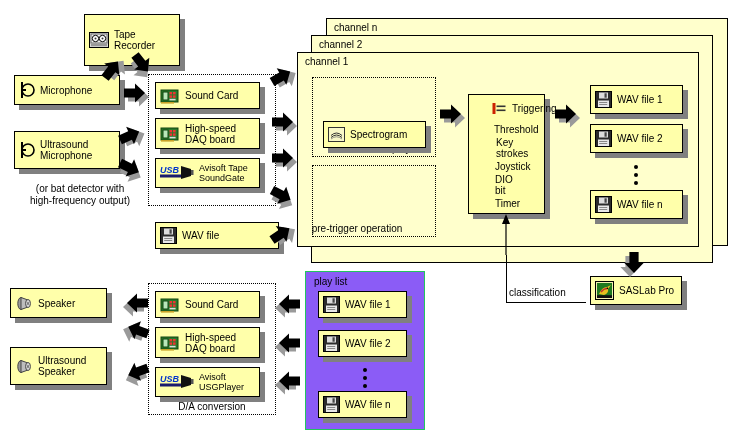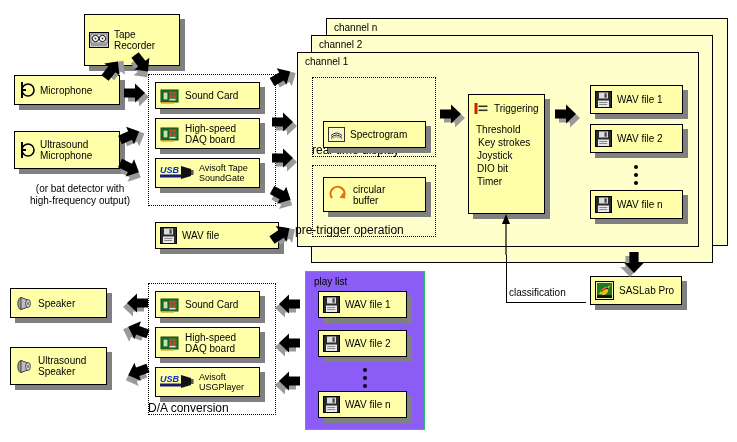--- a/index.html
+++ b/index.html
@@ -24,21 +24,21 @@
     position:absolute;box-sizing:border-box;
     background:#ffffcc;border:1px solid #000;
   }
   .panel .ptitle{position:absolute;left:7px;top:3px;font-size:10px;}
 
   
   .dotgroup{
     position:absolute;box-sizing:border-box;
     border:1px dotted #000;background:transparent;
   }
-  .grplabel{position:absolute;font-size:12px;text-align:left;white-space:nowrap;}
+  .grplabel{position:absolute;font-size:10px;text-align:center;white-space:nowrap;}
 
   
   .plainbox{position:absolute;box-sizing:border-box;background:#8b5cf6;border:1px solid #22c55e;}
   .plainbox .ptitle{position:absolute;left:8px;top:4px;font-size:10px;}
 
   
   .ftext{position:absolute;font-size:10px;line-height:12px;white-space:pre-line;text-align:center;}
 
   
   .vdots{position:absolute;width:5px;}
@@ -186,33 +186,23 @@
         <path d="M3 8.5 Q8.5 3.5 14 8.5" fill="none" stroke="#333" stroke-width="1"></path>
         <path d="M3 12 Q8.5 7.5 14 12" fill="none" stroke="#777" stroke-width="0.8"></path>
       </svg>
     </span>
     <span class="lbl">Spectrogram</span>
   </div>
 
   <div class="dotgroup" style="left:312px;top:165px;width:124px;height:72px;"></div>
   <div class="grplabel" style="left:295px;top:223px;width:124px;">pre-trigger operation</div>
 
-  <div class="node" style="left:323px;top:177px;width:103px;height:35px;">
-    <span class="ico">
-      <svg class="ic" width="20" height="20" viewBox="0 0 20 20">
-        <path d="M4 13 A7 7 0 1 1 15.5 12.5" fill="none" stroke="#e2730f" stroke-width="2.2"></path>
-        <path d="M15.5 7 L17.5 13.5 L11.5 12.8 Z" fill="#e2730f"></path>
-      </svg>
-    </span>
-    <span class="lbl">circular
-buffer</span>
-  </div>
 
   <div class="node" style="left:468px;top:94px;width:77px;height:120px;align-items:flex-start;
-              flex-direction:column;padding:7px 4px;">
+              flex-direction:column;padding:7px 22px;">
     <div style="display:flex;align-items:center;margin-bottom:9px;">
       <span class="ico">
         <svg class="ic" width="16" height="13" viewBox="0 0 16 13">
           <rect x="1.5" y="1" width="3" height="11" fill="#cc2200"></rect>
           <rect x="5.5" y="3.5" width="9" height="1.6" fill="#333"></rect>
           <rect x="5.5" y="7.5" width="9" height="1.6" fill="#333"></rect>
         </svg>
       </span>
       <span>Triggering</span>
     </div>

